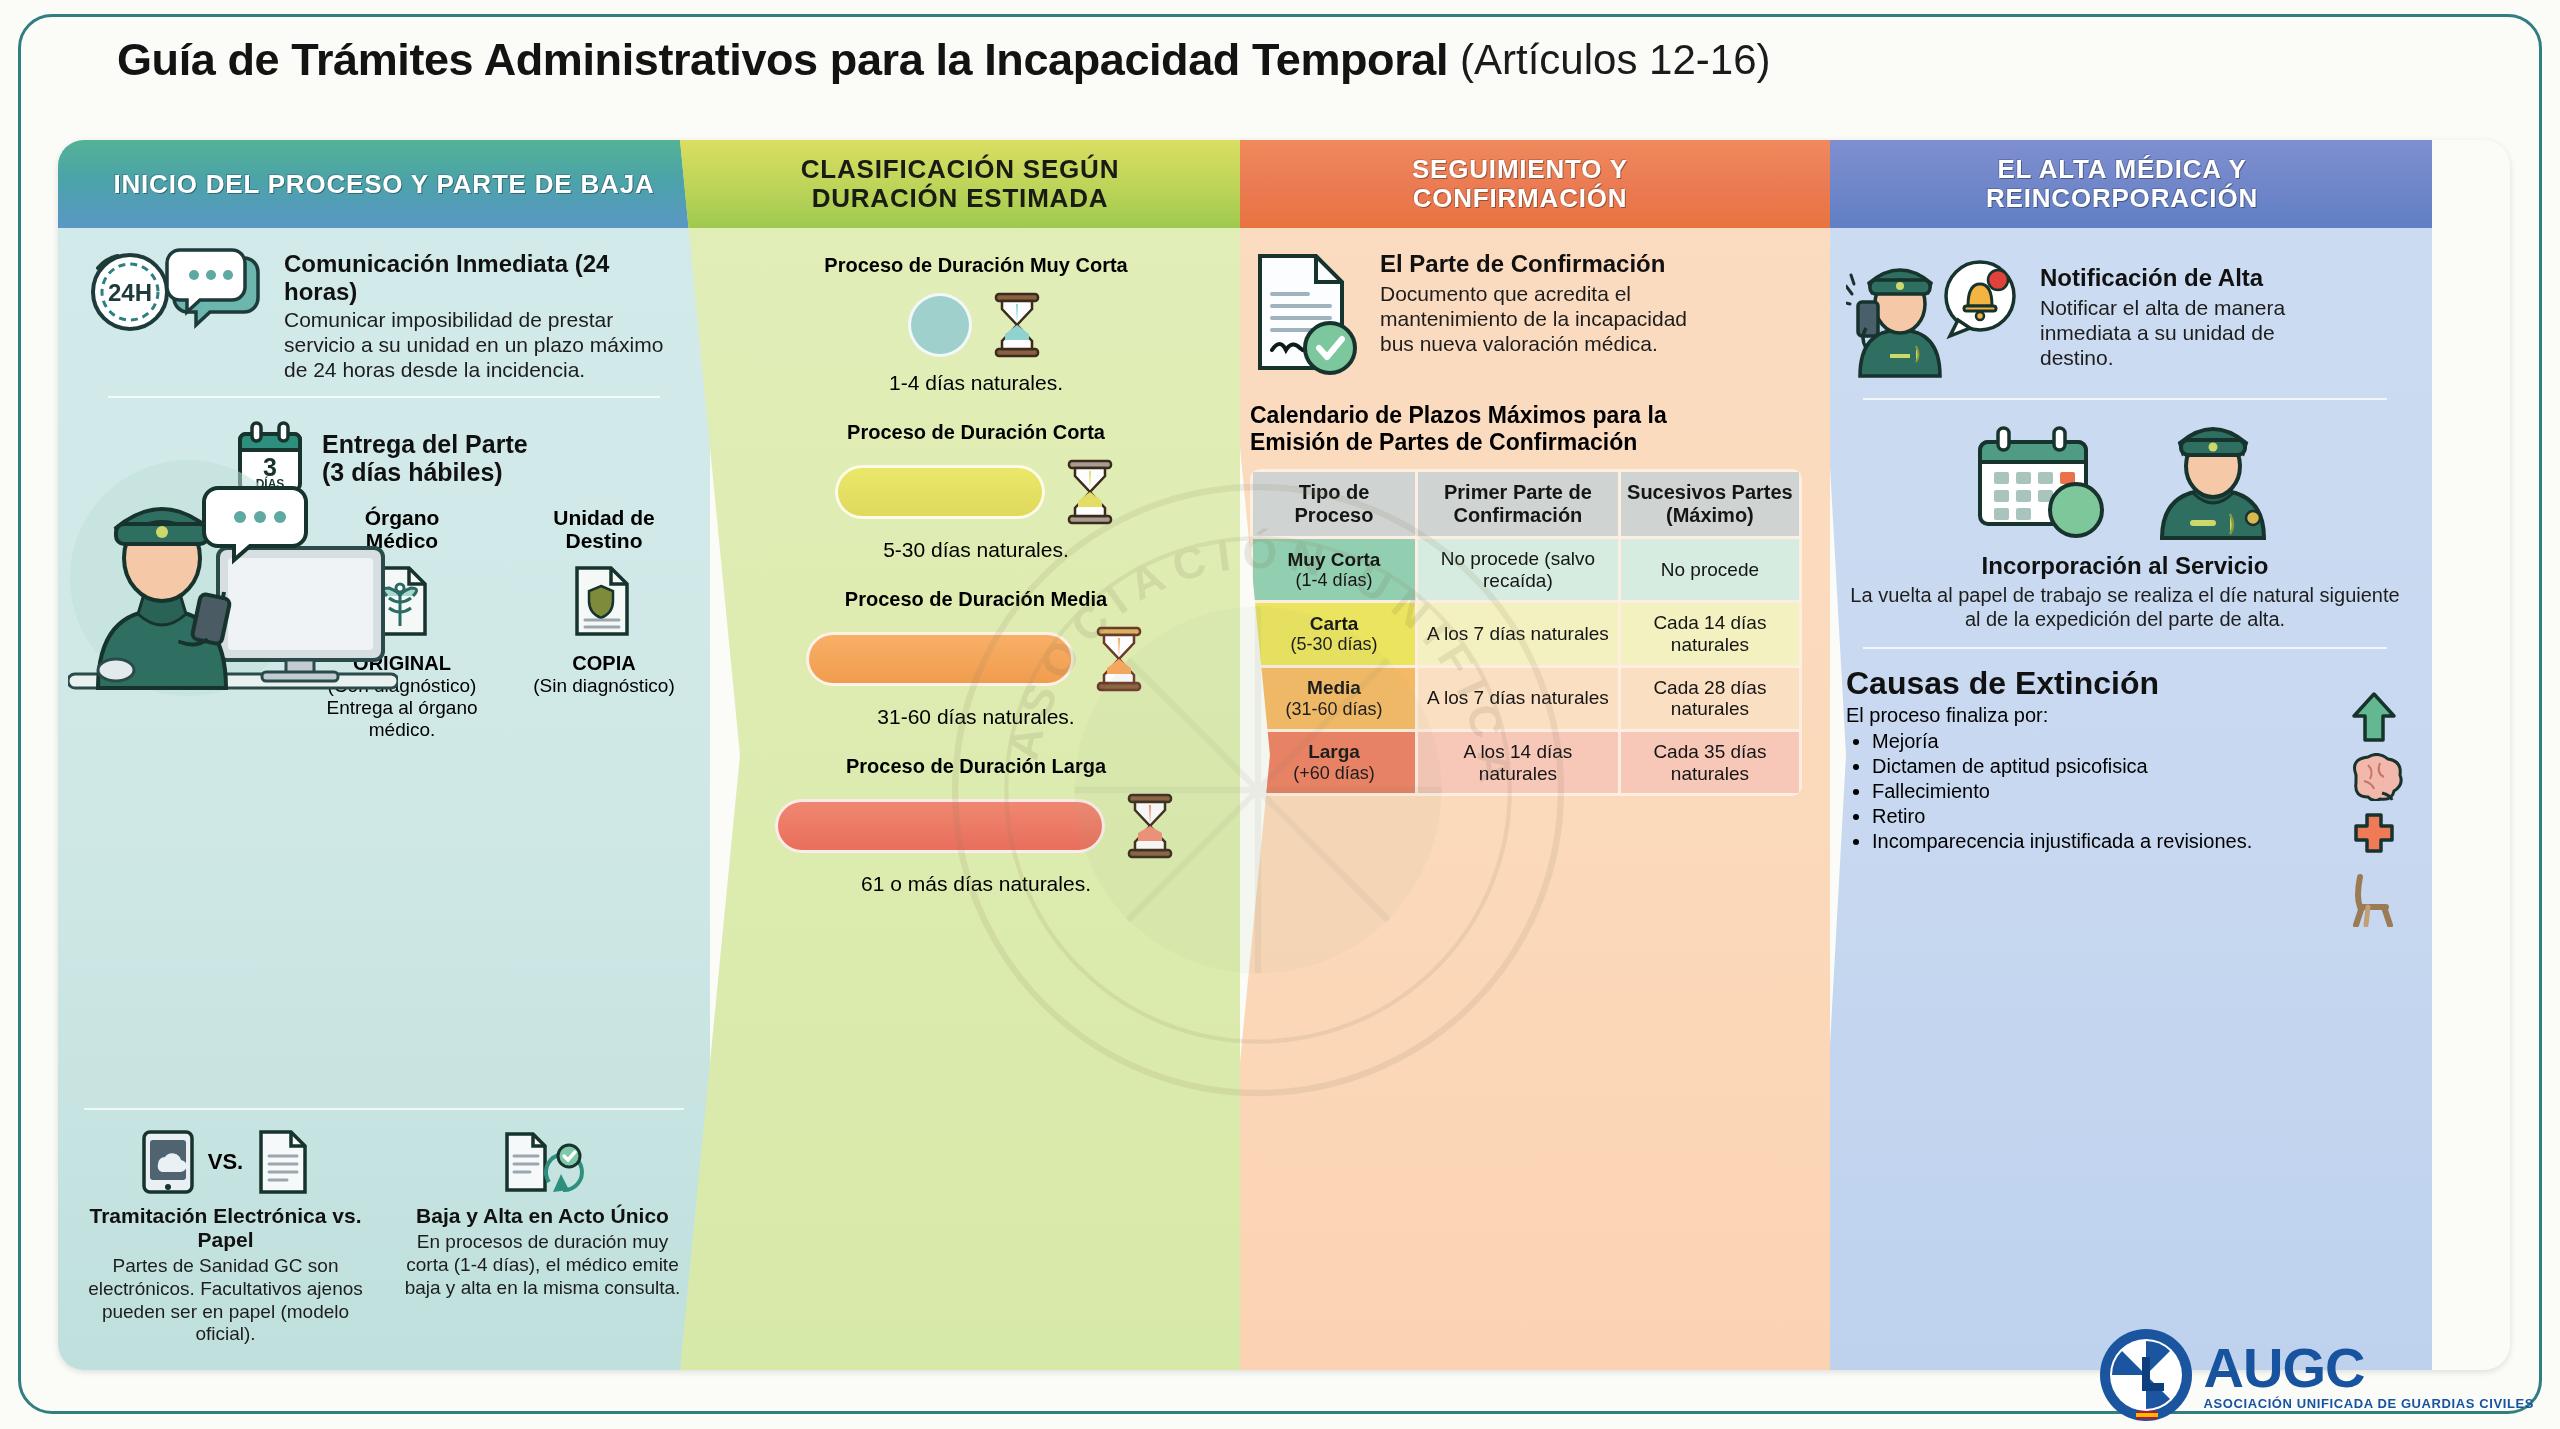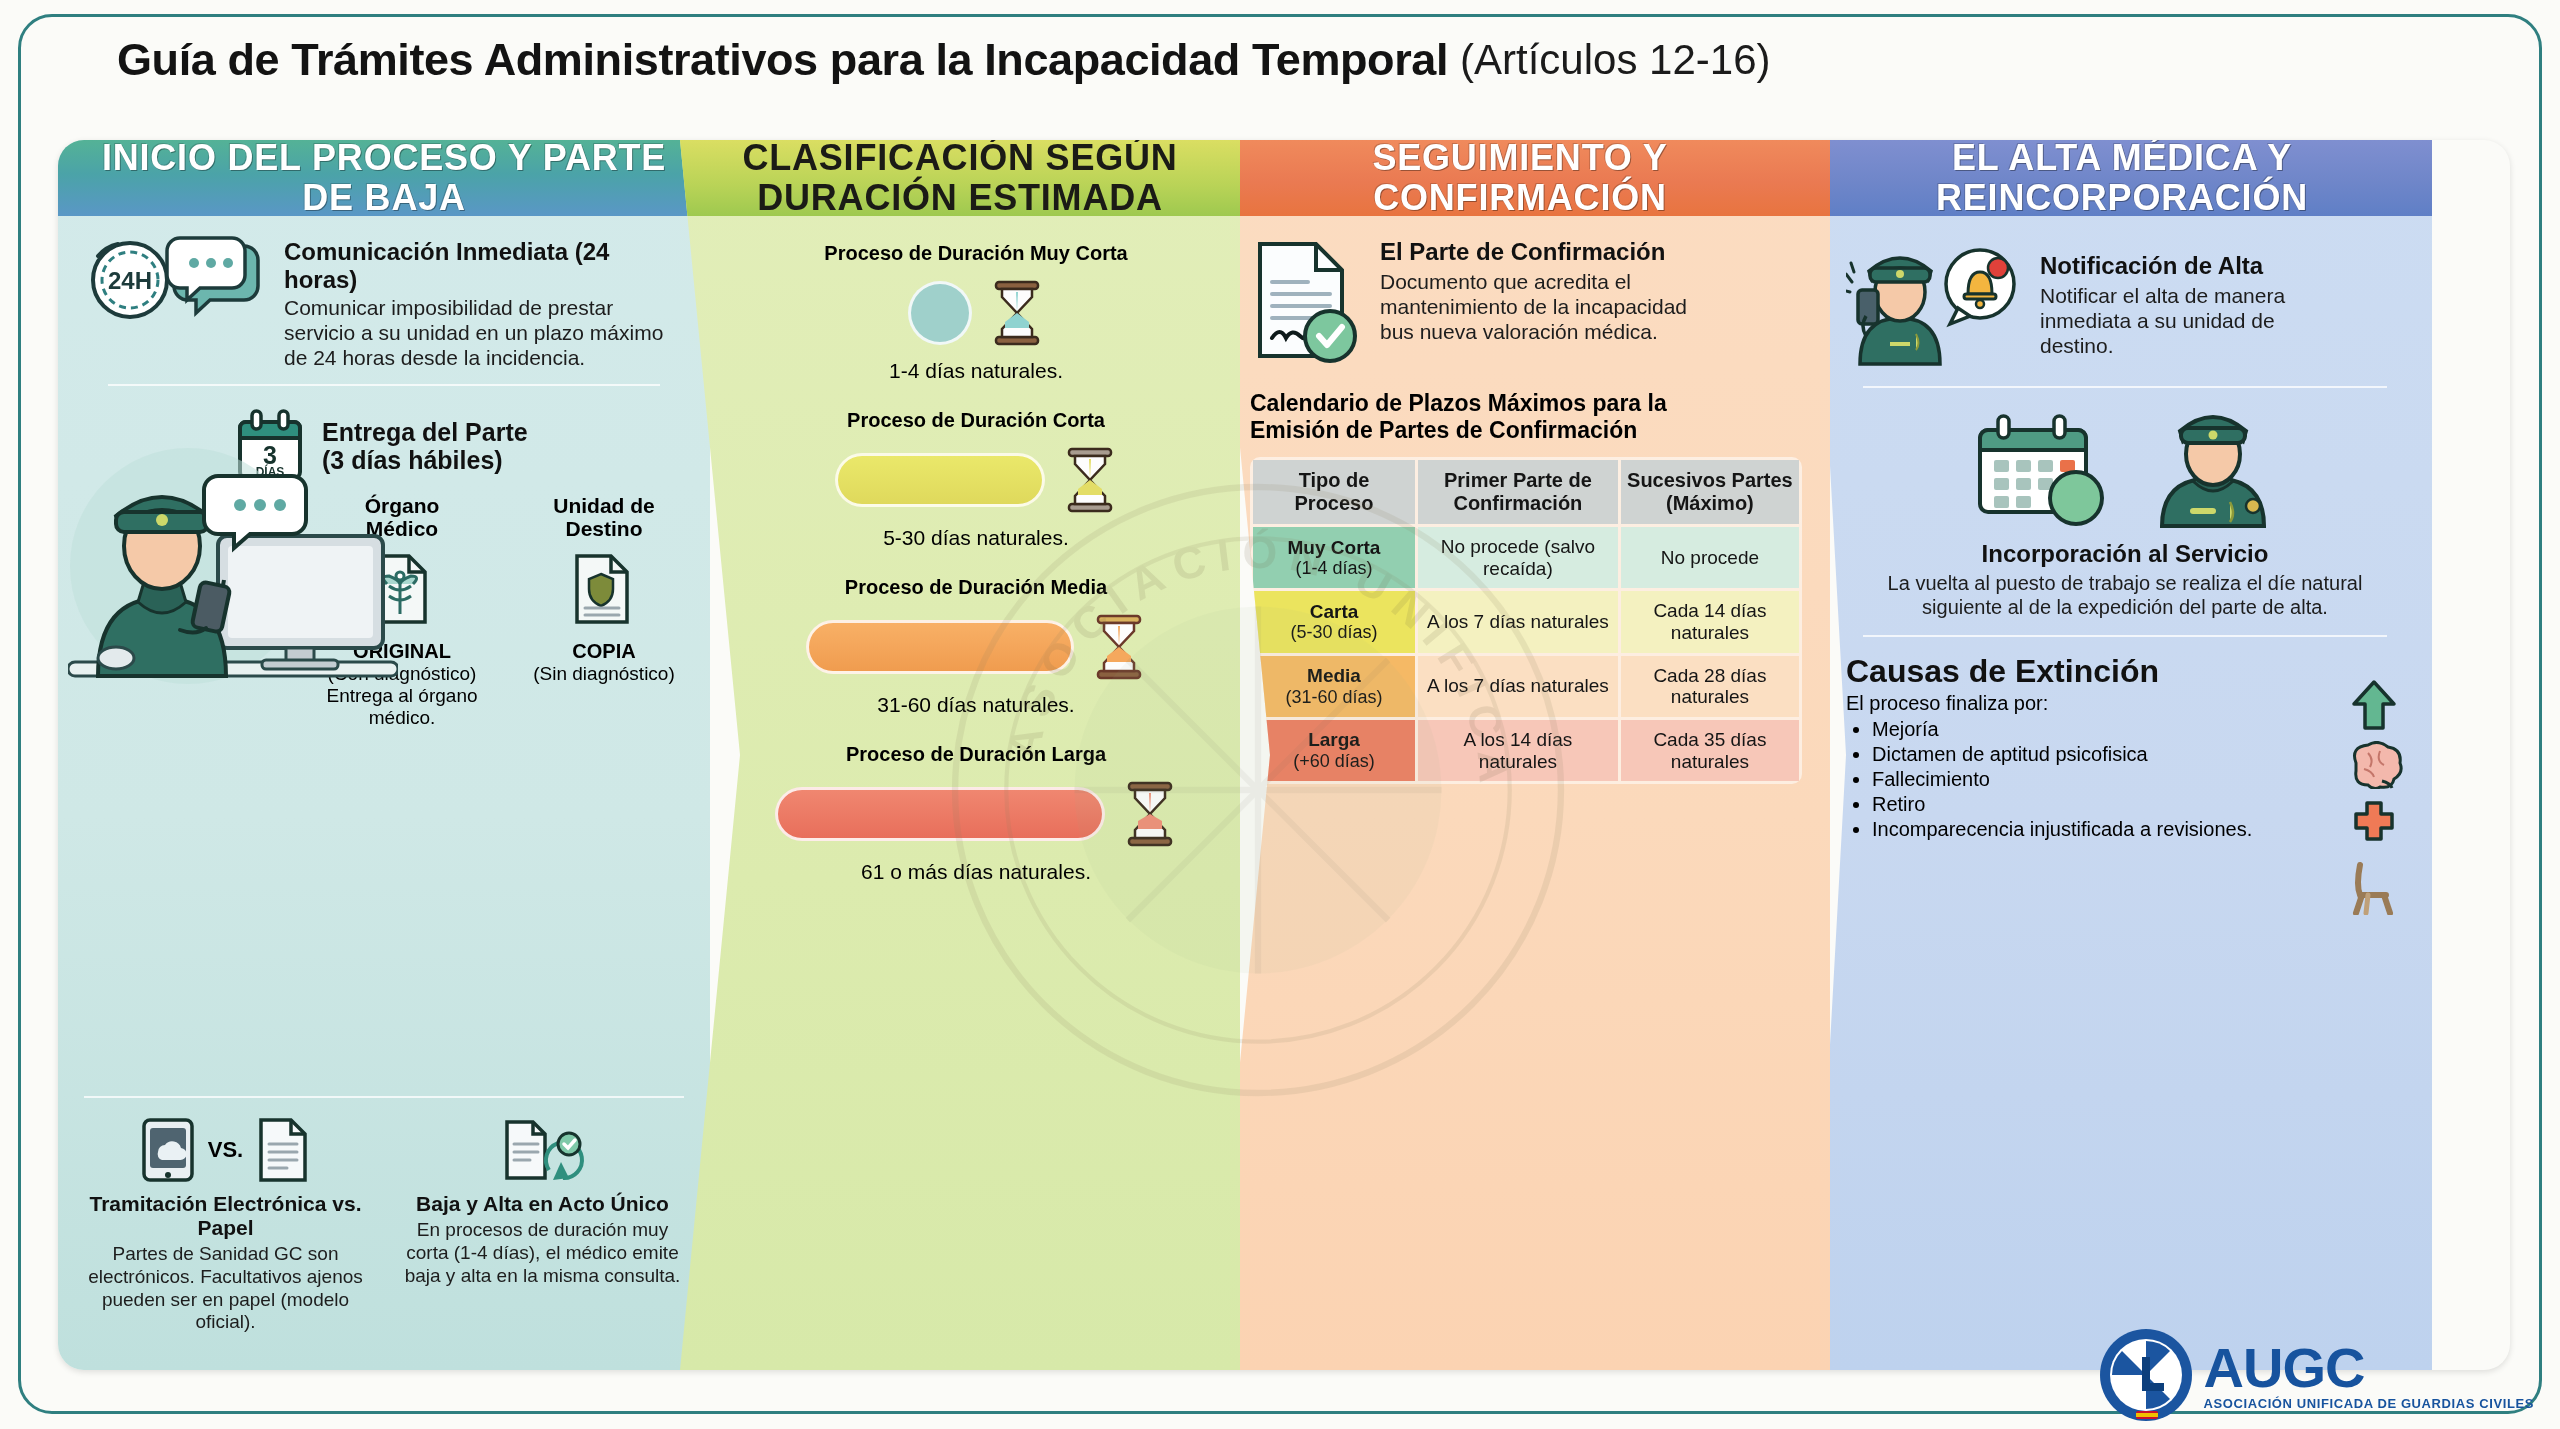--- a/index.html
+++ b/index.html
@@ -39,25 +39,25 @@
   
   .panels {
     position: absolute; left: 58px; top: 140px;
     width: 2452px; height: 1230px;
     border-radius: 26px; overflow: hidden;
     display: flex;
     box-shadow: 0 2px 6px rgba(0,0,0,.12);
   }
   .col { position: relative; height: 100%; }
   .col-head {
-    height: 76px; display: flex; align-items: center;
+    height: 88px; display: flex; align-items: center;
     justify-content: center; text-align: center;
     color: #fff; font-weight: bold; letter-spacing: .8px;
     text-shadow: 1px 1px 0 rgba(0,0,0,.35), -1px -1px 0 rgba(0,0,0,.18);
-    font-size: 36px; line-height: 1.1; padding: 0 18px;
+    font-size: 26px; line-height: 1.1; padding: 0 18px;
   }
   .col-body { position: relative; height: calc(100% - 76px); }
 
   
   .c1 { width: 652px; background: linear-gradient(180deg,#d3eaea 0%,#cfe8e6 55%,#bfe0dd 100%); }
   .c1 .col-head { background: linear-gradient(180deg,#54b296 0%,#4ba3a8 45%,#5a97c6 100%); }
   
   .c2 { width: 560px; background: linear-gradient(180deg,#e2eeb9 0%,#dcebae 60%,#d7e9a9 100%); }
   .c2 .col-head { background: linear-gradient(180deg,#dade62 0%,#b9d357 60%,#9ec94f 100%);
                   color:#1b1b16; text-shadow:none; }
@@ -575,21 +575,21 @@
                 <ellipse cx="65" cy="44" rx="27" ry="31" fill="#f5c9a8" stroke="#17332d" stroke-width="4"></ellipse>
                 <path d="M35 31 q30 -26 60 0 l3 -10 q-33 -28 -66 0 z" fill="#2f6f62" stroke="#17332d" stroke-width="4"></path>
                 <rect x="33" y="18" width="64" height="15" rx="7" fill="#2f6f62" stroke="#17332d" stroke-width="4"></rect>
                 <circle cx="65" cy="25" r="4.5" fill="#cdd86a"></circle>
                 <rect x="42" y="98" width="26" height="6" rx="3" fill="#cdd86a"></rect>
                 <path d="M82 92 q6 12 0 20" fill="#cdd86a" stroke="#8d9a3a" stroke-width="2.5"></path>
                 <circle cx="105" cy="96" r="7" fill="#d8b84f" stroke="#17332d" stroke-width="2.5"></circle>
               </svg>
             </div>
             <div class="hd">Incorporación al Servicio</div>
-            <div class="bd">La vuelta al puesto de trabajo se realiza el díe natural siguiente al de la expedición del parte de alta.</div>
+            <div class="bd">La vuelta al papel de trabajo se realiza el díe natural siguiente al de la expedición del parte de alta.</div>
           </div>
 
           <div class="divider" style="width:94%;margin:16px auto 0;"></div>
 
           <div class="causas-wrap" style="margin-top:16px;">
             <div class="causas" style="flex:1;">
               <div class="hd">Causas de Extinción</div>
               <div class="lead">El proceso finaliza por:</div>
               <ul>
                 <li>Mejoría</li>

